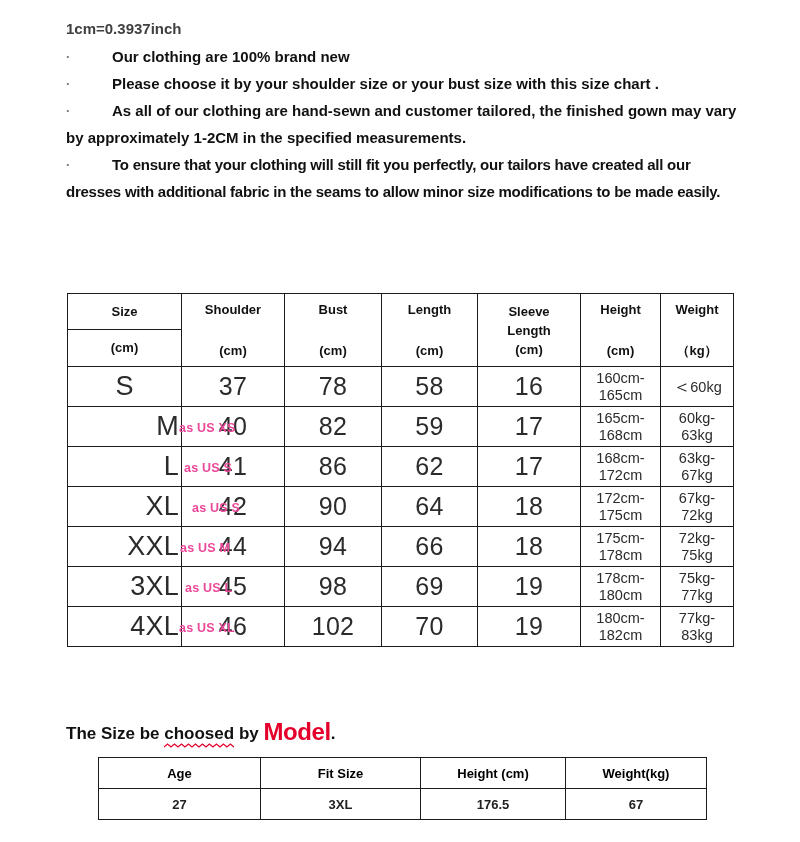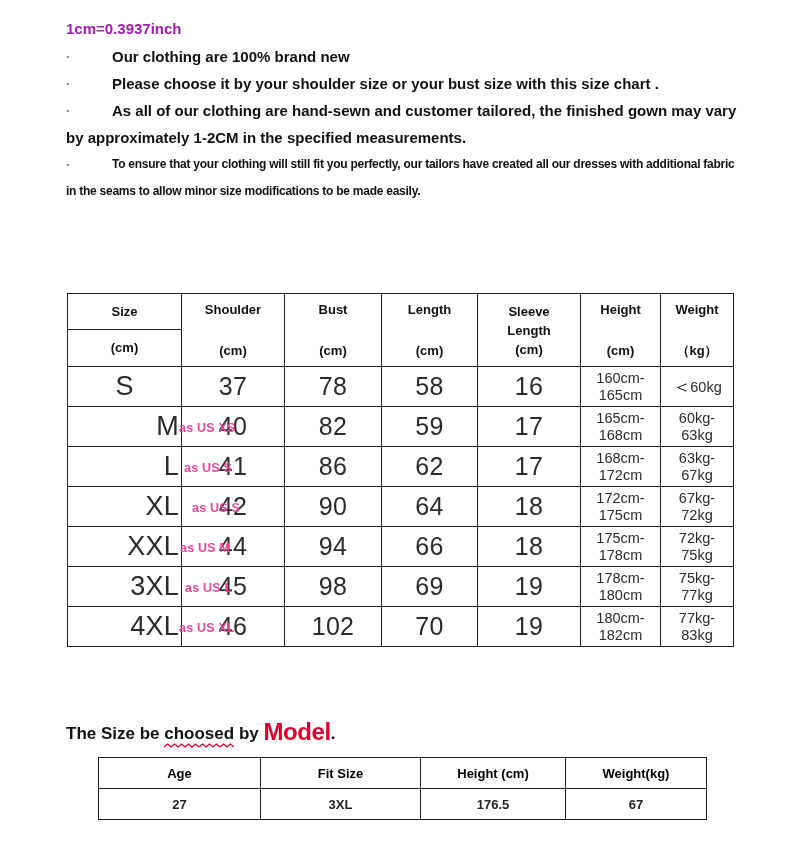--- a/index.html
+++ b/index.html
@@ -20,21 +20,21 @@
   .notice {
     position: absolute;
     left: 66px;
     top: 14px;
     width: 672px;
   }
   .notice-head {
     font-size: 15px;
     font-weight: bold;
     line-height: 29px;
-    color: #a21caf;
+    color: #404040;
   }
   .bullet-row {
     position: relative;
     padding-left: 0;
     font-size: 15px;
     font-weight: bold;
     line-height: 27px;
     color: #111;
   }
   .bullet-dot {
@@ -43,21 +43,21 @@
     top: 0px;
     font-size: 13px;
     color: #777;
     line-height: 27px;
   }
   .bullet-text {
     display: block;
     text-indent: 46px;
   }
   .bullet-text.thin {
-    font-size: 12px;
+    font-size: 15px;
     letter-spacing: -0.25px;
   }
 
   
   .size-table-wrap {
     position: absolute;
     left: 67px;
     top: 293px;
     width: 666px;
   }

